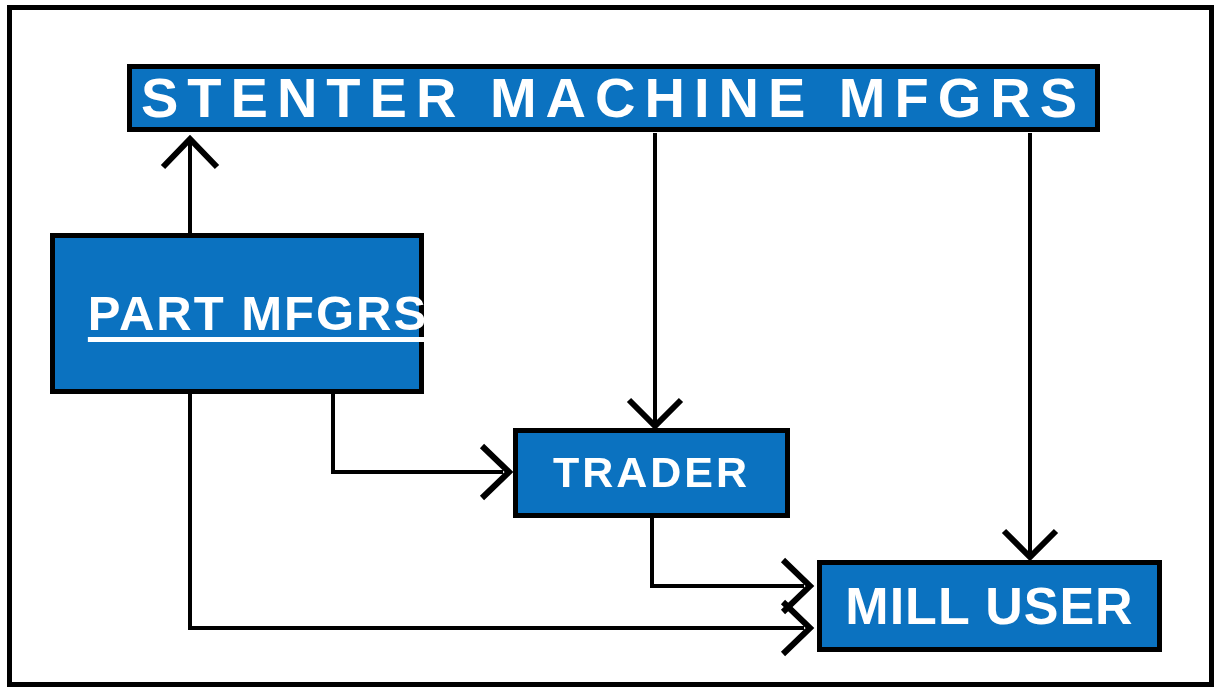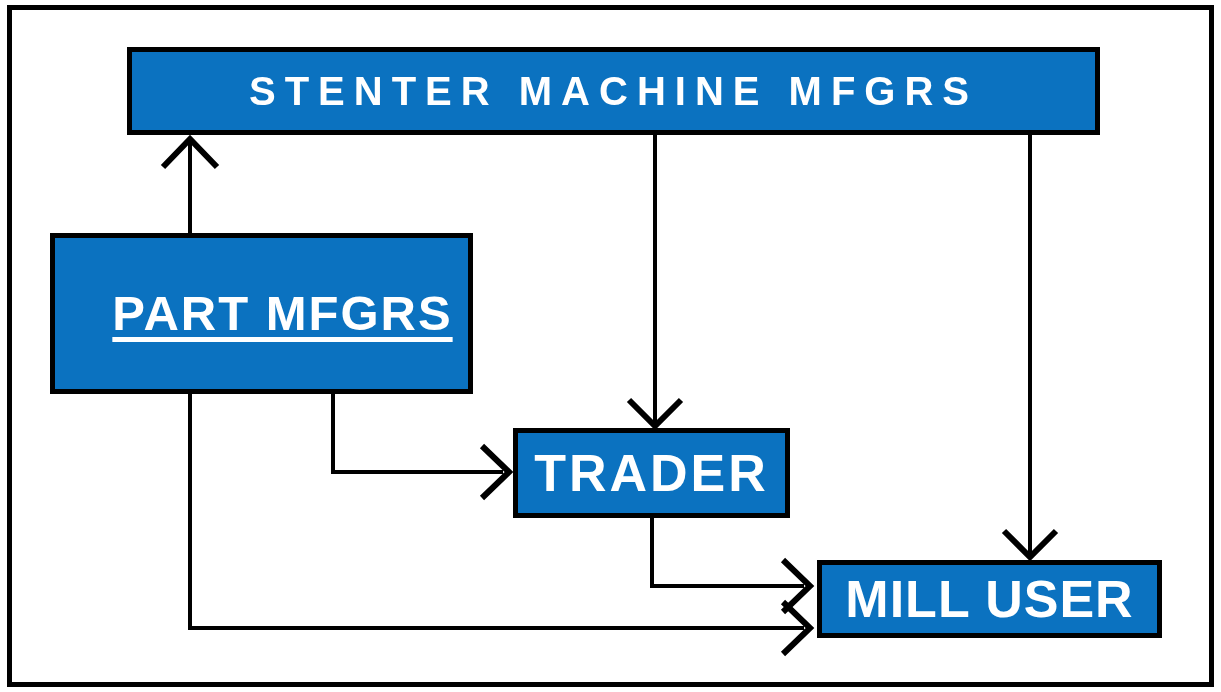--- a/index.html
+++ b/index.html
@@ -44,47 +44,47 @@
     font-weight: bold;
     display: flex;
     flex-direction: column;
     align-items: center;
     justify-content: center;
     text-align: center;
     white-space: nowrap;
     line-height: 1.25;
   }
   .node-stenter {
-    left: 127px; top: 47px;
-    width: 973px; height: 88px;
-    font-size: 40px;
+    left: 127px; top: 64px;
+    width: 973px; height: 68px;
+    font-size: 56px;
     letter-spacing: 9px;
   }
   .node-part {
     left: 50px; top: 233px;
-    width: 423px; height: 161px;
+    width: 374px; height: 161px;
     font-size: 49px;
     letter-spacing: 2px;
     line-height: 1.42;
     padding-left: 42px;
   }
   .node-part .underlined {
     text-decoration: underline;
     text-decoration-thickness: 5px;
     text-underline-offset: 7px;
   }
   .node-trader {
     left: 513px; top: 428px;
     width: 277px; height: 90px;
-    font-size: 52px;
+    font-size: 43px;
     letter-spacing: 3px;
   }
   .node-mill {
     left: 817px; top: 560px;
-    width: 345px; height: 78px;
+    width: 345px; height: 92px;
     font-size: 52px;
     letter-spacing: 1px;
   }
 </style>
 </head>
 <body>
 
 <div class="stage">
 
   <div class="outer-frame"></div>

